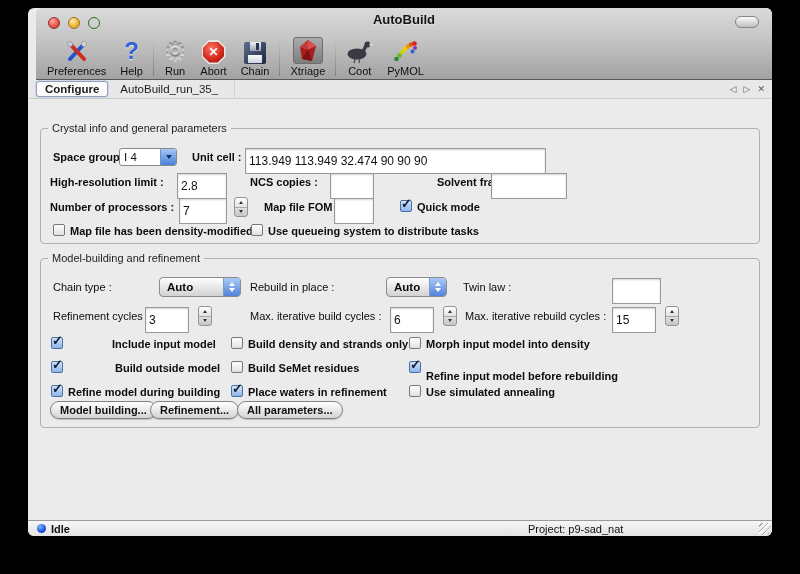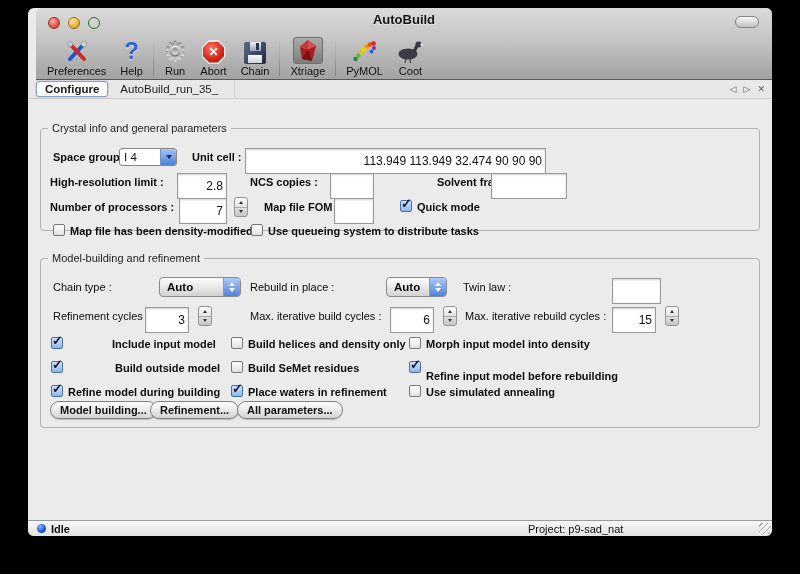--- a/index.html
+++ b/index.html
@@ -51,27 +51,27 @@
          border:1px solid transparent; margin-right:3px; white-space:nowrap; cursor:default; }
   .tab.selected { background:#fbfbfb; border-color:#8fa0bd; font-weight:bold; box-shadow:0 0 2px rgba(100,130,180,0.55); }
   .tab-sep { width:1px; height:19px; background:#d2d2d2; margin-left:4px; }
   .tab-controls { position:absolute; right:7px; top:0; height:19px; display:flex; align-items:center; gap:7px;
                   font-size:9px; color:#5c5c5c; }
   .tab-controls span { cursor:default; line-height:1; }
 
   
   .content { position:absolute; top:110px; left:0; right:0; bottom:16px; background:#ebebeb; }
   .groupbox { position:absolute; left:12px; width:720px; border:1px solid #b0b0b0; border-radius:4px; }
-  .gb1 { top:10px; height:103px; } .gb2 { top:140px; height:170px; }
+  .gb1 { top:10px; height:116px; } .gb2 { top:140px; height:170px; }
   .gb-caption { position:absolute; top:-8px; left:7px; font-size:11px; color:#1e1e1e; background:#ebebeb; padding:0 4px; line-height:14px; }
 
   .flabel { position:absolute; font-size:11px; color:#0c0c0c; line-height:18px; white-space:nowrap; }
   .bold { font-weight:bold; }
   .tinput { position:absolute; height:18px; border:1px solid #999; background:#fff; font-size:12px; color:#111;
-            font-family:"Liberation Sans",sans-serif; padding:12px 3px; box-shadow:inset 0 1px 2px rgba(0,0,0,0.18);text-align:right; }
+            font-family:"Liberation Sans",sans-serif; padding:12px 3px; box-shadow:inset 0 1px 2px rgba(0,0,0,0.18); }
 
   .combo { position:absolute; height:18px; display:flex; border:1px solid #888; border-radius:3px; background:#fff; overflow:hidden; }
   .combo-text { flex:1; font-size:11.5px; color:#111; padding:2px 0 0 4px; }
   .combo-btn { width:16px; background:linear-gradient(#a6c6f6,#4a80d8); border-left:1px solid #7193c4;
                display:flex; align-items:center; justify-content:center; }
   .combo-btn .dn { width:0; height:0; border-left:3.5px solid transparent; border-right:3.5px solid transparent; border-top:4.5px solid #16306e; }
 
   .popup { position:absolute; height:20px; border:1px solid #8a8a8a; border-radius:4px;
            background:linear-gradient(#fefefe,#d2d2d2); display:flex; overflow:hidden; }
   .popup-text { flex:1; font-size:11.5px; font-weight:bold; color:#0c0c0c; padding:3px 0 0 7px; }
@@ -175,47 +175,47 @@
               <polygon points="10,10.5 14,22 4,20" fill="#7c1212"></polygon>
               <polygon points="10,1 10,10.5 2,8" fill="#c23a3a"></polygon>
             </svg>
           </div>
         </div>
         <div class="tb-label">Xtriage</div>
       </div>
       <div class="tb-sep"></div>
       <div class="tb-item">
         <div class="tb-icon">
+          <svg width="27" height="25" viewBox="0 0 27 25">
+            <ellipse cx="11" cy="15" rx="9.5" ry="5.5" fill="#3a3a44"></ellipse>
+            <path d="M16 13 C19 11 19 7 21 5.5" stroke="#3a3a44" stroke-width="3.4" fill="none"></path>
+            <circle cx="21.5" cy="5.5" r="3" fill="#3a3a44"></circle>
+            <polygon points="23.6,4 27,6 23.6,7" fill="#e9e9e9"></polygon>
+            <line x1="9" y1="20" x2="8" y2="24" stroke="#4c4c54" stroke-width="1.3"></line>
+            <line x1="13" y1="20" x2="13.5" y2="24" stroke="#4c4c54" stroke-width="1.3"></line>
+          </svg>
+        </div>
+        <div class="tb-label">Coot</div>
+      </div>
+      <div class="tb-item">
+        <div class="tb-icon">
           <svg width="25" height="24" viewBox="0 0 25 24">
             <circle cx="3.5" cy="19" r="2.3" fill="#1f8c35"></circle>
             <circle cx="6.5" cy="15.5" r="2.3" fill="#6ab520"></circle>
             <circle cx="9" cy="12" r="2.3" fill="#c2d40e"></circle>
             <circle cx="12" cy="9" r="2.3" fill="#f2cf00"></circle>
             <circle cx="15" cy="6.5" r="2.3" fill="#f29500"></circle>
             <circle cx="18" cy="4.5" r="2.3" fill="#e85311"></circle>
             <circle cx="21.5" cy="3.5" r="2.3" fill="#d42020"></circle>
             <circle cx="22" cy="8" r="2" fill="#8c2fb8"></circle>
             <circle cx="19.5" cy="11.5" r="2" fill="#2a5fd0"></circle>
           </svg>
         </div>
         <div class="tb-label">PyMOL</div>
       </div>
-      <div class="tb-item">
-        <div class="tb-icon">
-          <svg width="27" height="25" viewBox="0 0 27 25">
-            <ellipse cx="11" cy="15" rx="9.5" ry="5.5" fill="#3a3a44"></ellipse>
-            <path d="M16 13 C19 11 19 7 21 5.5" stroke="#3a3a44" stroke-width="3.4" fill="none"></path>
-            <circle cx="21.5" cy="5.5" r="3" fill="#3a3a44"></circle>
-            <polygon points="23.6,4 27,6 23.6,7" fill="#e9e9e9"></polygon>
-            <line x1="9" y1="20" x2="8" y2="24" stroke="#4c4c54" stroke-width="1.3"></line>
-            <line x1="13" y1="20" x2="13.5" y2="24" stroke="#4c4c54" stroke-width="1.3"></line>
-          </svg>
-        </div>
-        <div class="tb-label">Coot</div>
-      </div>
     </div>
   </div>
 
   <div class="tabrow tabrow1">
     <div class="tab selected">Configure</div>
     <div class="tab">AutoBuild_run_35_</div>
     <div class="tab-sep"></div>
     <div class="tab-controls">
       <span>◁</span>
       <span>▷</span>
@@ -324,21 +324,21 @@
             <span class="stri-up"></span>
           </div>
           <div>
             <span class="stri-dn"></span>
           </div>
       </div>
 
       <div class="checkbox checked" style="left:10px; top:78px;"></div>
       <div class="cb-label" style="left:27px; top:78px;margin-left:44px;">Include input model</div>
       <div class="checkbox" style="left:190px; top:78px;"></div>
-      <div class="cb-label" style="left:207px; top:78px;">Build helices and density only</div>
+      <div class="cb-label" style="left:207px; top:78px;">Build density and strands only</div>
       <div class="checkbox" style="left:368px; top:78px;"></div>
       <div class="cb-label" style="left:385px; top:78px;">Morph input model into density</div>
 
       <div class="checkbox checked" style="left:10px; top:102px;"></div>
       <div class="cb-label" style="left:27px; top:102px;padding-left:47px;">Build outside model</div>
       <div class="checkbox" style="left:190px; top:102px;"></div>
       <div class="cb-label" style="left:207px; top:102px;">Build SeMet residues</div>
       <div class="checkbox checked" style="left:368px; top:102px;"></div>
       <div class="cb-label" style="left:385px; top:102px;margin-top:8px;">Refine input model before rebuilding</div>
 

